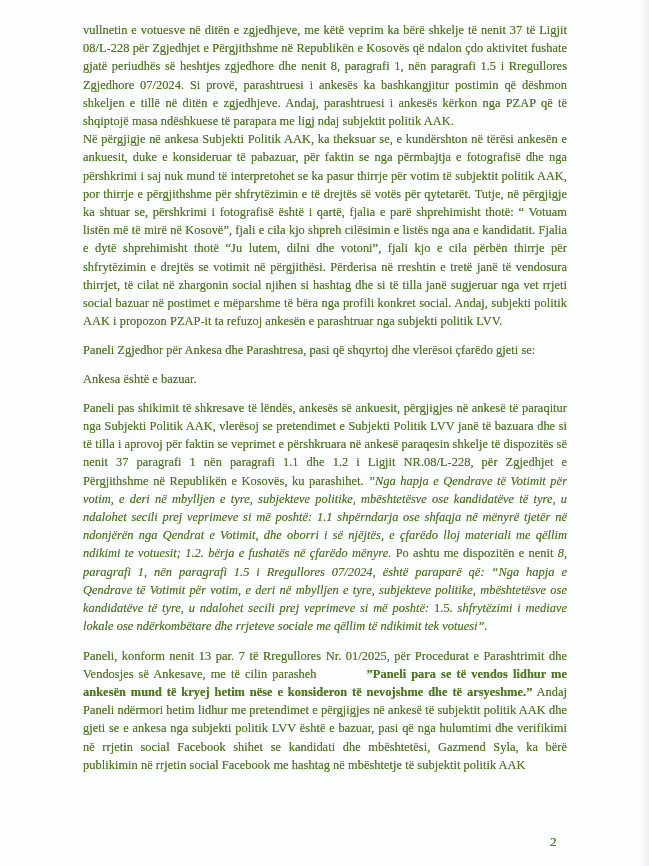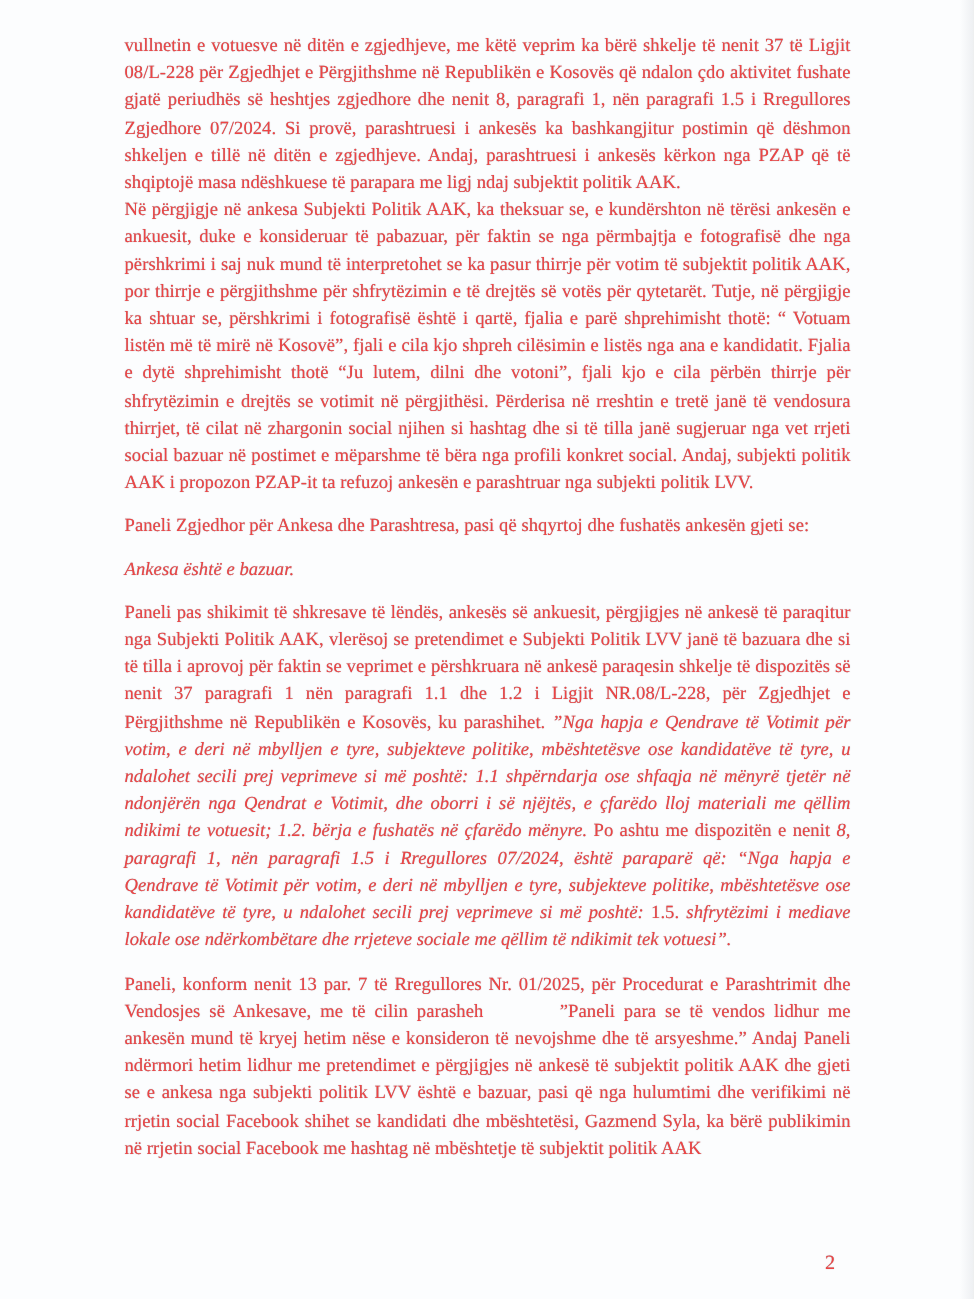--- a/index.html
+++ b/index.html
@@ -3,21 +3,21 @@
 <meta charset="utf-8">
 <style>
   html, body { margin: 0; padding: 0; background: #e8e8e8; }
   .page {
     position: relative;
     width: 649px;
     height: 866px;
     background: #fcfdfe;
     overflow: hidden;
     font-family: "Liberation Serif", "DejaVu Serif", serif;
-    color: #ef4444;
+    color: #4d7c0f;
   }
   
   .page::after {
     content: "";
     position: absolute;
     top: 0; right: 0;
     width: 9px; height: 100%;
     background: linear-gradient(to right, rgba(110,120,140,0), rgba(110,120,140,0.10));
     pointer-events: none;
   }
@@ -28,39 +28,39 @@
     width: 484px;
   }
   .para {
     margin: 0;
     font-size: 12.4px;
     line-height: 18.2px;
     text-align: justify;
     letter-spacing: 0.04px;
     text-shadow: 0 0 0.6px rgba(53,60,74,0.55);
   }
-  .gap-sm { margin-top: 10px; font-style: italic; }
+  .gap-sm { margin-top: 10px; }
   .gap-md { margin-top: 11px; }
   .seg-italic { font-style: italic; margin-top: 44px; }
-  .seg-bold { font-weight: normal; margin-left: 45px; }
+  .seg-bold { font-weight: bold; margin-left: 45px; }
   .pagenum {
     position: absolute;
     left: 550px;
     top: 833px;
     font-size: 13.5px;
     line-height: 18px;
     text-shadow: 0 0 0.6px rgba(53,60,74,0.55);
   }
 </style>
 </head>
 <body>
 
 <div class="page">
   <div class="textblock">
     <p class="para"><span>vullnetin e votuesve në ditën e zgjedhjeve, me këtë veprim ka bërë shkelje të nenit 37 të Ligjit 08/L-228 për Zgjedhjet e Përgjithshme në Republikën e Kosovës që ndalon çdo aktivitet fushate gjatë periudhës së heshtjes zgjedhore dhe nenit 8, paragrafi 1, nën paragrafi 1.5 i Rregullores Zgjedhore 07/2024. Si provë, parashtruesi i ankesës ka bashkangjitur postimin që dëshmon shkeljen e tillë në ditën e zgjedhjeve. Andaj, parashtruesi i ankesës kërkon nga PZAP që të shqiptojë masa ndëshkuese të parapara me ligj ndaj subjektit politik AAK.</span></p>
     <p class="para"><span>Në përgjigje në ankesa Subjekti Politik AAK, ka theksuar se, e kundërshton në tërësi ankesën e ankuesit, duke e konsideruar të pabazuar, për faktin se nga përmbajtja e fotografisë dhe nga përshkrimi i saj nuk mund të interpretohet se ka pasur thirrje për votim të subjektit politik AAK, por thirrje e përgjithshme për shfrytëzimin e të drejtës së votës për qytetarët. Tutje, në përgjigje ka shtuar se, përshkrimi i fotografisë është i qartë, fjalia e parë shprehimisht thotë: “ Votuam listën më të mirë në Kosovë”, fjali e cila kjo shpreh cilësimin e listës nga ana e kandidatit. Fjalia e dytë shprehimisht thotë “Ju lutem, dilni dhe votoni”, fjali kjo e cila përbën thirrje për shfrytëzimin e drejtës se votimit në përgjithësi. Përderisa në rreshtin e tretë janë të vendosura thirrjet, të cilat në zhargonin social njihen si hashtag dhe si të tilla janë sugjeruar nga vet rrjeti social bazuar në postimet e mëparshme të bëra nga profili konkret social. Andaj, subjekti politik AAK i propozon PZAP-it ta refuzoj ankesën e parashtruar nga subjekti politik LVV.</span></p>
-    <p class="para gap-md"><span>Paneli Zgjedhor për Ankesa dhe Parashtresa, pasi që shqyrtoj dhe fushatës ankesën gjeti se:</span></p>
+    <p class="para gap-md"><span>Paneli Zgjedhor për Ankesa dhe Parashtresa, pasi që shqyrtoj dhe vlerësoi çfarëdo gjeti se:</span></p>
     <p class="para gap-sm"><span>Ankesa është e bazuar.</span></p>
     <p class="para gap-md"><span>Paneli pas shikimit të shkresave të lëndës, ankesës së ankuesit, përgjigjes në ankesë të paraqitur nga Subjekti Politik AAK, vlerësoj se pretendimet e Subjekti Politik LVV janë të bazuara dhe si të tilla i aprovoj për faktin se veprimet e përshkruara në ankesë paraqesin shkelje të dispozitës së nenit 37 paragrafi 1 nën paragrafi 1.1 dhe 1.2 i Ligjit NR.08/L-228, për Zgjedhjet e Përgjithshme në Republikën e Kosovës, ku parashihet. </span><span class="seg-italic">”Nga hapja e Qendrave të Votimit për votim, e deri në mbylljen e tyre, subjekteve politike, mbështetësve ose kandidatëve të tyre, u ndalohet secili prej veprimeve si më poshtë: 1.1 shpërndarja ose shfaqja në mënyrë tjetër në ndonjërën nga Qendrat e Votimit, dhe oborri i së njëjtës, e çfarëdo lloj materiali me qëllim ndikimi te votuesit; 1.2. bërja e fushatës në çfarëdo mënyre.</span><span> Po ashtu me dispozitën e nenit </span><span class="seg-italic">8, paragrafi 1, nën paragrafi 1.5 i Rregullores 07/2024, është paraparë që: “Nga hapja e Qendrave të Votimit për votim, e deri në mbylljen e tyre, subjekteve politike, mbështetësve ose kandidatëve të tyre, u ndalohet secili prej veprimeve si më poshtë: </span><span>1.5. </span><span class="seg-italic">shfrytëzimi i mediave lokale ose ndërkombëtare dhe rrjeteve sociale me qëllim të ndikimit tek votuesi”.</span></p>
     <p class="para gap-md"><span>Paneli, konform nenit 13 par. 7 të Rregullores Nr. 01/2025, për Procedurat e Parashtrimit dhe Vendosjes së Ankesave, me të cilin parasheh </span><span class="seg-bold">”Paneli para se të vendos lidhur me ankesën mund të kryej hetim nëse e konsideron të nevojshme dhe të arsyeshme.”</span><span> Andaj Paneli ndërmori hetim lidhur me pretendimet e përgjigjes në ankesë të subjektit politik AAK dhe gjeti se e ankesa nga subjekti politik LVV është e bazuar, pasi që nga hulumtimi dhe verifikimi në rrjetin social Facebook shihet se kandidati dhe mbështetësi, Gazmend Syla, ka bërë publikimin në rrjetin social Facebook me hashtag në mbështetje të subjektit politik AAK</span></p>
   </div>
   <div class="pagenum">2</div>
 </div>
 
 </body></html>

